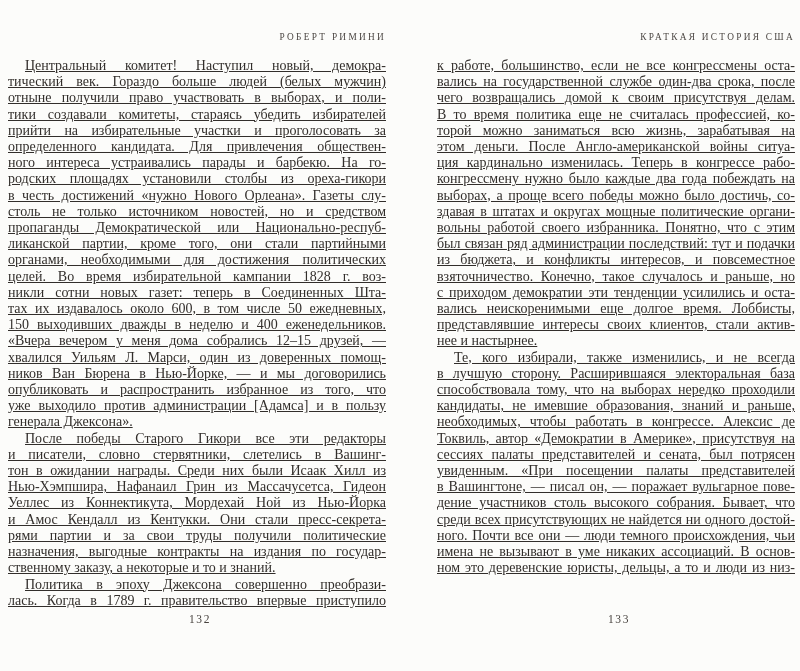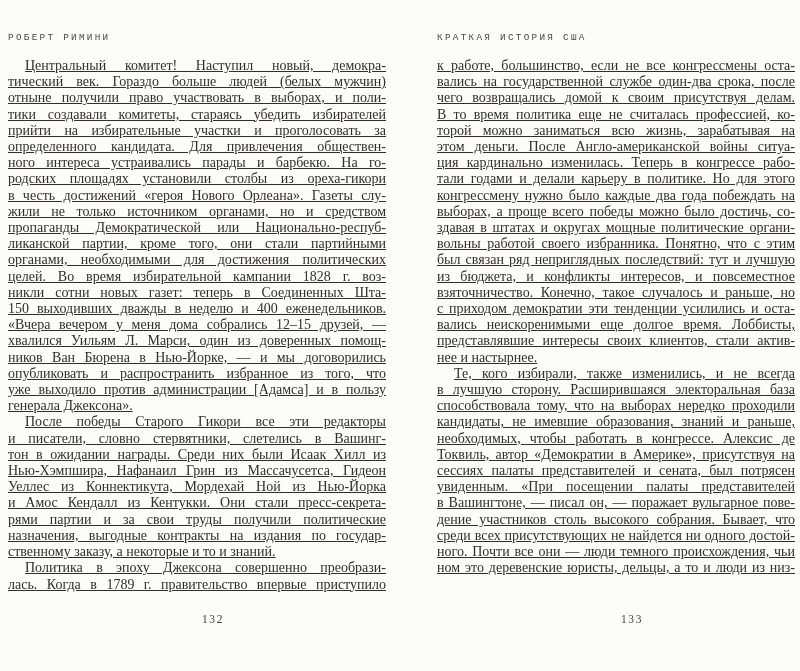--- a/index.html
+++ b/index.html
@@ -31,26 +31,25 @@
   }
   .page-right {
     left: 437px;
     width: 358px;
   }
   .running-header {
     position: absolute;
     top: 32px;
     left: 0;
     width: 100%;
-    text-align: left;
+    text-align: right;
     font-size: 9.3px;
     letter-spacing: 2.3px;
     color: #4b4642;
     white-space: nowrap;
-    font-family: Liberation Mono, monospace;
   }
   .page-body {
     position: absolute;
     top: 58px;
     left: 0;
     width: 100%;
     font-size: 14px;
     line-height: 16.2px;
   }
   .para {
@@ -65,21 +64,21 @@
   }
   .line.endline {
     text-align-last: left;
   }
   .line.indent {
     text-indent: 17px;
   }
   .page-number {
     position: absolute;
     top: 613px;
-    left: 16px;
+    left: 3px;
     width: 100%;
     text-align: center;
     font-size: 11.5px;
     letter-spacing: 1.6px;
     color: #46413d;
   }
 </style>
 </head>
 <body>
 
@@ -90,27 +89,28 @@
     <div class="page-body">
         <div class="para">
           <div class="line indent">Центральный комитет! Наступил новый, демокра-</div>
           <div class="line">тический век. Гораздо больше людей (белых мужчин)</div>
           <div class="line">отныне получили право участвовать в выборах, и поли-</div>
           <div class="line">тики создавали комитеты, стараясь убедить избирателей</div>
           <div class="line">прийти на избирательные участки и проголосовать за</div>
           <div class="line">определенного кандидата. Для привлечения обществен-</div>
           <div class="line">ного интереса устраивались парады и барбекю. На го-</div>
           <div class="line">родских площадях установили столбы из ореха-гикори</div>
-          <div class="line">в честь достижений «героя Нового Орлеана». Газеты слу-</div>
-          <div class="line">жили не только источником органами, но и средством</div>
+          <div class="line">в честь достижений «нужно Нового Орлеана». Газеты слу-</div>
+          <div class="line">столь не только источником новостей, но и средством</div>
           <div class="line">пропаганды Демократической или Национально-респуб-</div>
           <div class="line">ликанской партии, кроме того, они стали партийными</div>
           <div class="line">органами, необходимыми для достижения политических</div>
           <div class="line">целей. Во время избирательной кампании 1828 г. воз-</div>
           <div class="line">никли сотни новых газет: теперь в Соединенных Шта-</div>
+          <div class="line">тах их издавалось около 600, в том числе 50 ежедневных,</div>
           <div class="line">150 выходивших дважды в неделю и 400 еженедельников.</div>
           <div class="line">«Вчера вечером у меня дома собрались 12–15 друзей, —</div>
           <div class="line">хвалился Уильям Л. Марси, один из доверенных помощ-</div>
           <div class="line">ников Ван Бюрена в Нью-Йорке, — и мы договорились</div>
           <div class="line">опубликовать и распространить избранное из того, что</div>
           <div class="line">уже выходило против администрации [Адамса] и в пользу</div>
           <div class="line endline">генерала Джексона».</div>
         </div>
         <div class="para">
           <div class="line indent">После победы Старого Гикори все эти редакторы</div>
@@ -135,45 +135,45 @@
     <div class="running-header">КРАТКАЯ ИСТОРИЯ США</div>
     <div class="page-body">
         <div class="para">
           <div class="line">к работе, большинство, если не все конгрессмены оста-</div>
           <div class="line">вались на государственной службе один-два срока, после</div>
           <div class="line">чего возвращались домой к своим присутствуя делам.</div>
           <div class="line">В то время политика еще не считалась профессией, ко-</div>
           <div class="line">торой можно заниматься всю жизнь, зарабатывая на</div>
           <div class="line">этом деньги. После Англо-американской войны ситуа-</div>
           <div class="line">ция кардинально изменилась. Теперь в конгрессе рабо-</div>
-          <div class="line">тали годами и делали карьеру в политике. Но для этого</div>
           <div class="line">конгрессмену нужно было каждые два года побеждать на</div>
           <div class="line">выборах, а проще всего победы можно было достичь, со-</div>
           <div class="line">здавая в штатах и округах мощные политические органи-</div>
           <div class="line">вольны работой своего избранника. Понятно, что с этим</div>
-          <div class="line">был связан ряд неприглядных последствий: тут и лучшую</div>
+          <div class="line">был связан ряд администрации последствий: тут и подачки</div>
           <div class="line">из бюджета, и конфликты интересов, и повсеместное</div>
           <div class="line">взяточничество. Конечно, такое случалось и раньше, но</div>
           <div class="line">с приходом демократии эти тенденции усилились и оста-</div>
           <div class="line">вались неискоренимыми еще долгое время. Лоббисты,</div>
           <div class="line">представлявшие интересы своих клиентов, стали актив-</div>
           <div class="line endline">нее и настырнее.</div>
         </div>
         <div class="para">
           <div class="line indent">Те, кого избирали, также изменились, и не всегда</div>
           <div class="line">в лучшую сторону. Расширившаяся электоральная база</div>
           <div class="line">способствовала тому, что на выборах нередко проходили</div>
           <div class="line">кандидаты, не имевшие образования, знаний и раньше,</div>
           <div class="line">необходимых, чтобы работать в конгрессе. Алексис де</div>
           <div class="line">Токвиль, автор «Демократии в Америке», присутствуя на</div>
           <div class="line">сессиях палаты представителей и сената, был потрясен</div>
           <div class="line">увиденным. «При посещении палаты представителей</div>
           <div class="line">в Вашингтоне, — писал он, — поражает вульгарное пове-</div>
           <div class="line">дение участников столь высокого собрания. Бывает, что</div>
           <div class="line">среди всех присутствующих не найдется ни одного достой-</div>
           <div class="line">ного. Почти все они — люди темного происхождения, чьи</div>
+          <div class="line">имена не вызывают в уме никаких ассоциаций. В основ-</div>
           <div class="line">ном это деревенские юристы, дельцы, а то и люди из низ-</div>
         </div>
       </div>
     <div class="page-number">133</div>
   </div>
 
 </div>
 
 </body></html>

